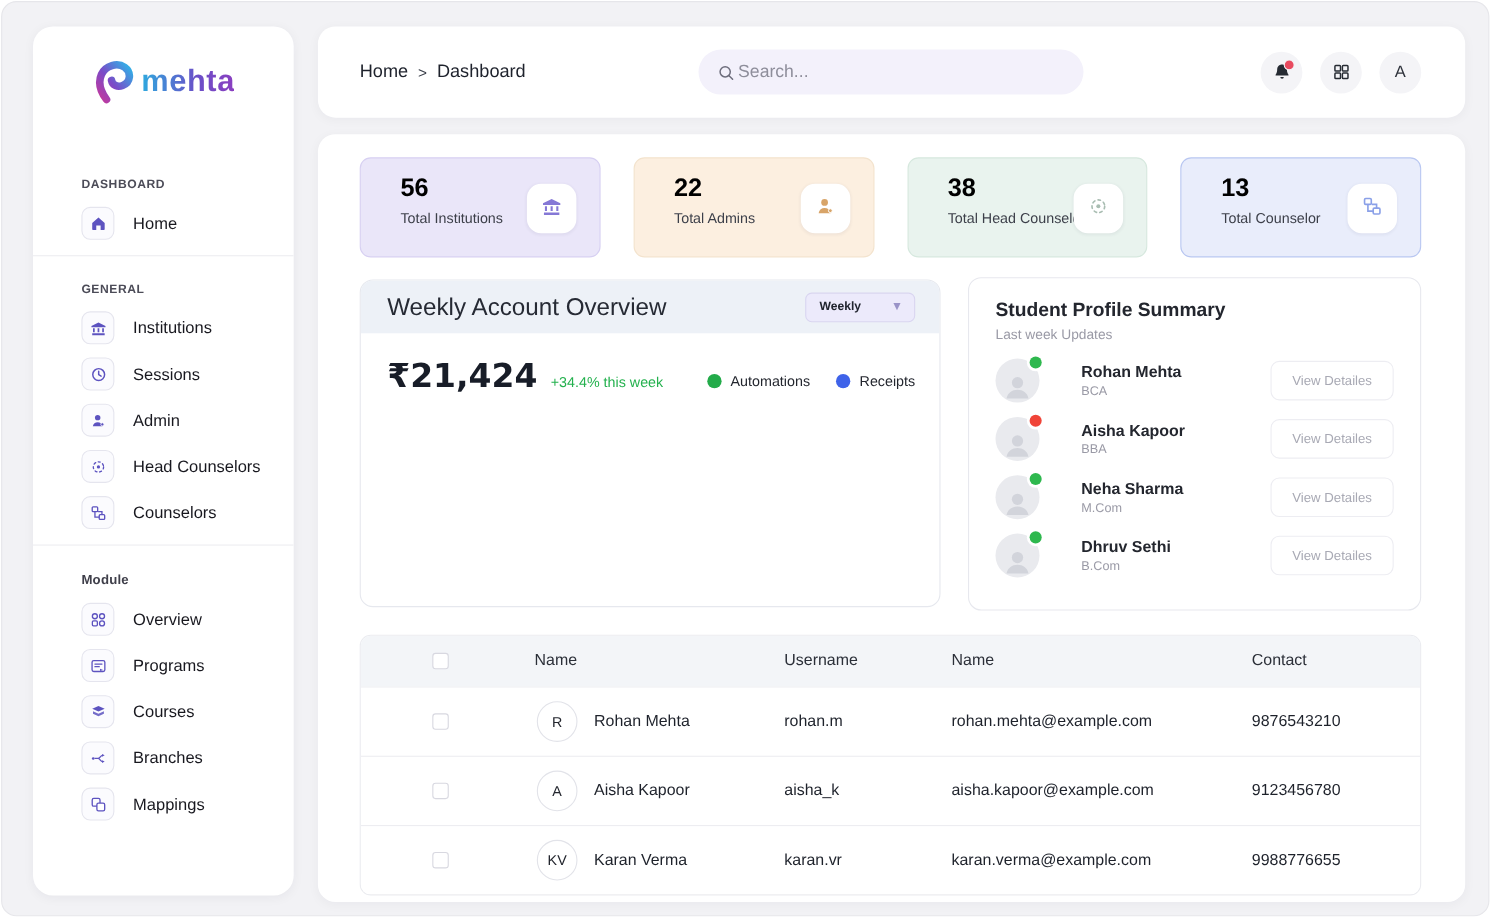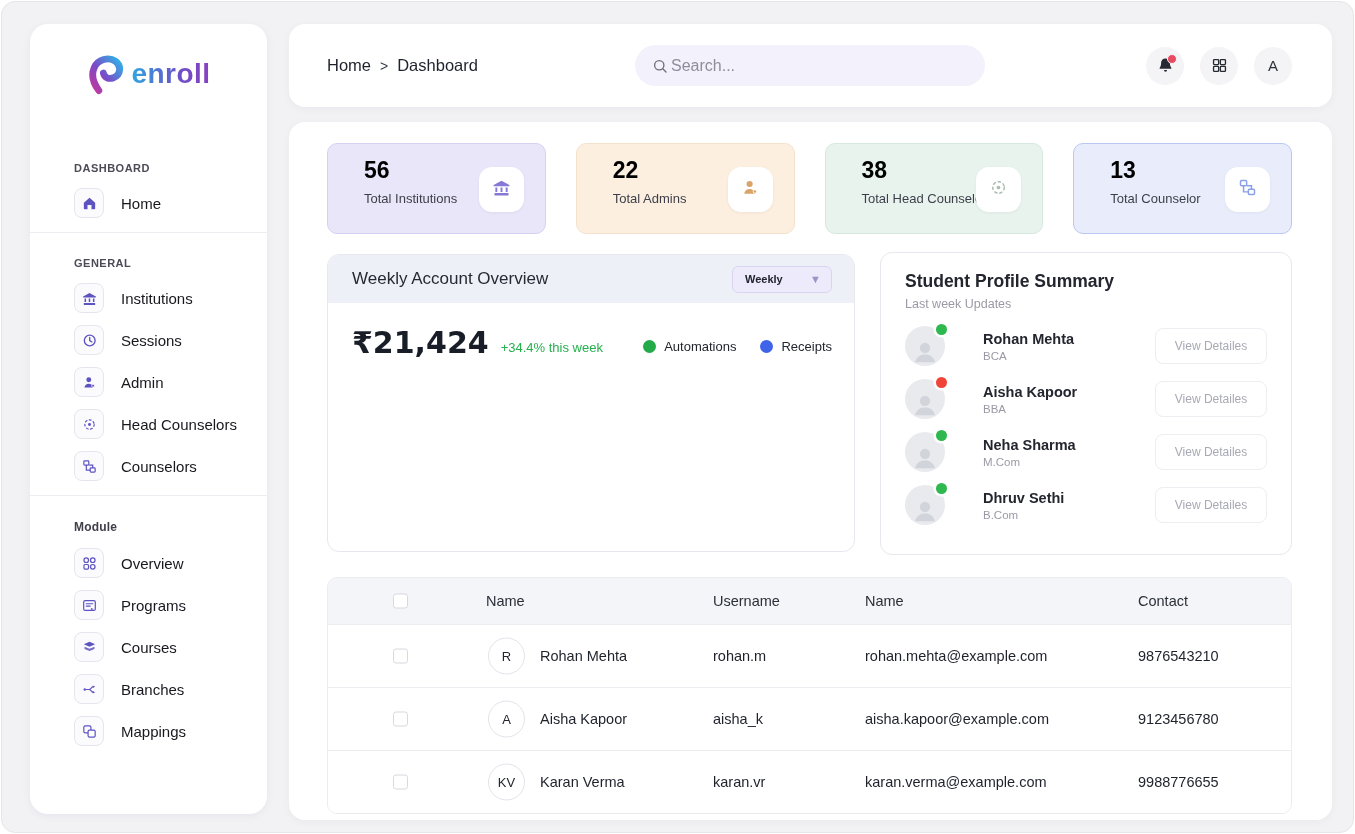--- a/index.html
+++ b/index.html
@@ -56,21 +56,21 @@
   .stat-label{font-size:13px;color:#3c3f49;margin-top:7px;}
   .stat-icon-box{position:absolute;right:21px;top:23px;width:45px;height:45px;background:#ffffff;border-radius:13px;
     display:flex;align-items:center;justify-content:center;box-shadow:0 1px 3px rgba(30,30,60,.06);}
   .stat-icon-box svg{width:21px;height:21px;}
 
   
   .weekly-card{position:absolute;left:38px;top:132px;width:528px;height:298px;border:1px solid #e6e8ee;
     border-radius:12px;background:#ffffff;overflow:hidden;}
   .weekly-head{height:48px;background:#edf1f7;display:flex;align-items:center;justify-content:space-between;
     padding:0 22px 0 24px;}
-  .weekly-title{font-size:17px;color:#262a34;text-align:right;}
+  .weekly-title{font-size:22px;color:#262a34;text-align:right;}
   .period-btn{width:100px;height:27px;background:#eceafb;border:1px solid #d9d5f0;border-radius:6px;
     display:flex;align-items:center;justify-content:space-between;padding:0 10px 0 12px;cursor:pointer;}
   .period-label{font-size:11px;font-weight:bold;color:#20242e;}
   .period-caret{font-size:11px;color:#9a93c8;}
   .weekly-meta{display:flex;align-items:flex-end;padding:22px 22px 0 24px;}
   .amount{font-size:30px;font-weight:bold;color:#181d28;font-family:"DejaVu Sans","Liberation Sans",sans-serif;}
   .change{font-size:13px;color:#24b14e;margin:0 0 5px 12px;font-weight:500;}
   .legend{margin-left:auto;display:flex;align-items:center;gap:24px;padding-bottom:6px;}
   .legend-item{display:flex;align-items:center;gap:8px;font-size:13px;color:#23262e;}
   .dot{width:13px;height:13px;border-radius:50%;}
@@ -121,21 +121,21 @@
           <defs>
             <linearGradient id="lg1" x1="0" y1="1" x2="1" y2="0">
               <stop offset="0" stop-color="#c2399e"></stop>
               <stop offset="0.45" stop-color="#7a4bc8"></stop>
               <stop offset="1" stop-color="#2fb3e8"></stop>
             </linearGradient>
           </defs>
           <path d="M14 42 C8 34 5 26 9 17 C13 8 25 5 32 10 C39 15 38 25 30 28 C25 30 20 28 19 23" stroke="url(#lg1)" stroke-width="7.5" fill="none" stroke-linecap="round"></path>
         </svg>
       </span>
-      <span class="logo-text">enroll</span>
+      <span class="logo-text">mehta</span>
     </div>
 
     <div class="side-label mt-big">DASHBOARD</div>
     <div>
         <div class="nav-item">
     <span class="nav-icon">
             <svg viewBox="0 0 24 24">
               <path d="M4 11L12 4l8 7v8a1 1 0 0 1-1 1h-4.2v-6H9.2v6H5a1 1 0 0 1-1-1z" fill="currentColor"></path>
             </svg>
           </span>

